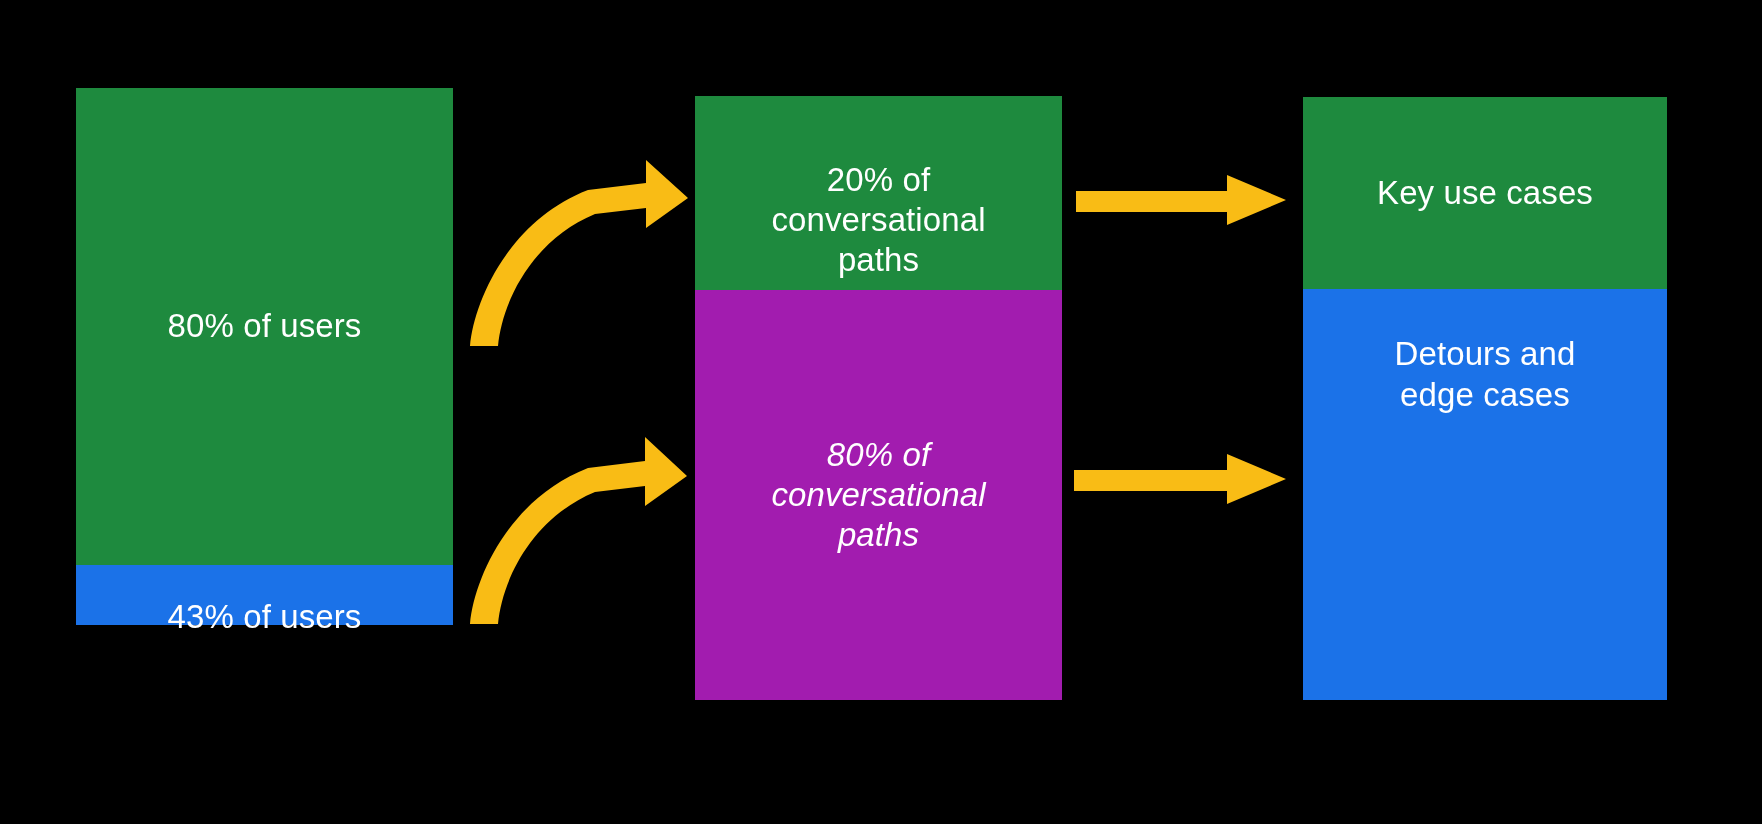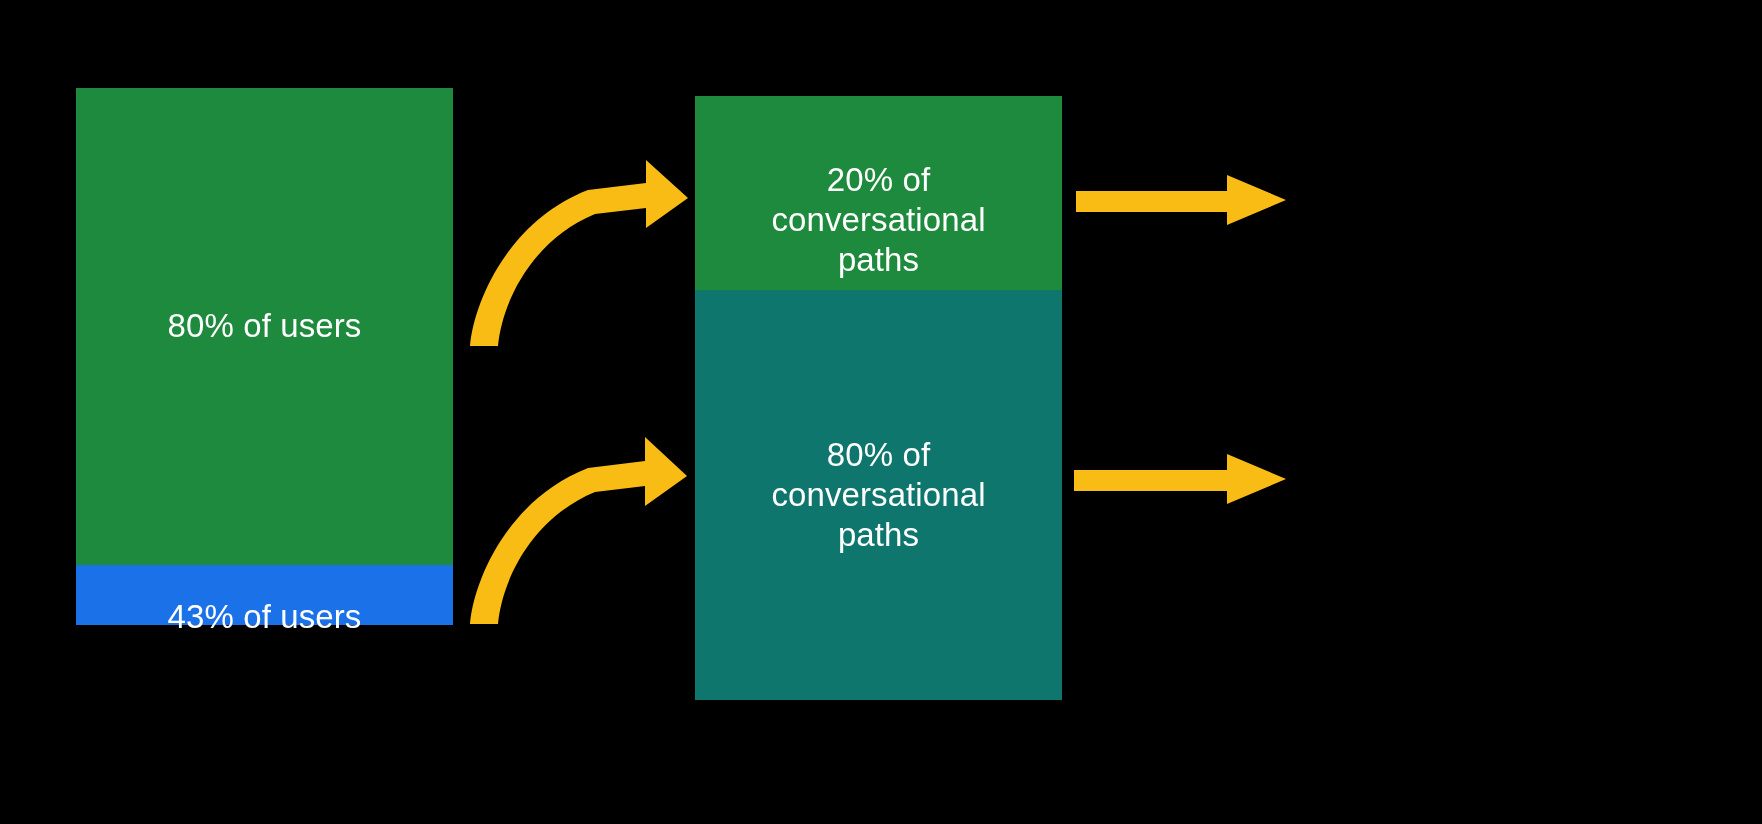--- a/index.html
+++ b/index.html
@@ -71,27 +71,36 @@
       <span class="blk-label">43% of users</span>
     </div>
   </div>
 
   <div id="col2">
     <div class="block green" id="col2-green" style="background: rgb(30, 138, 62);">
       <span class="blk-label">20% of
 conversational
 paths</span>
     </div>
-    <div class="block blue" id="col2-blue" style="background: #0f766e;">
+    <div class="block blue" id="col2-blue" style="background: #a21caf; font-style: italic;">
       <span class="blk-label">80% of
 conversational
 paths</span>
     </div>
   </div>
 
+  <div id="col3">
+    <div class="block green" id="col3-green" style="background: rgb(30, 138, 62);">
+      <span class="blk-label">Key use cases</span>
+    </div>
+    <div class="block blue" id="col3-blue" style="background: rgb(27, 114, 232);">
+      <span class="blk-label">Detours and
+edge cases</span>
+    </div>
+  </div>
 
   <svg id="curve-top" class="arrow-svg" width="260" height="220" viewBox="0 0 260 220">
     <path d="M 30 196
              C 34 150, 70 70, 148 40
              L 206 33
              L 206 10
              L 248 48
              L 206 78
              L 206 58
              L 155 64

